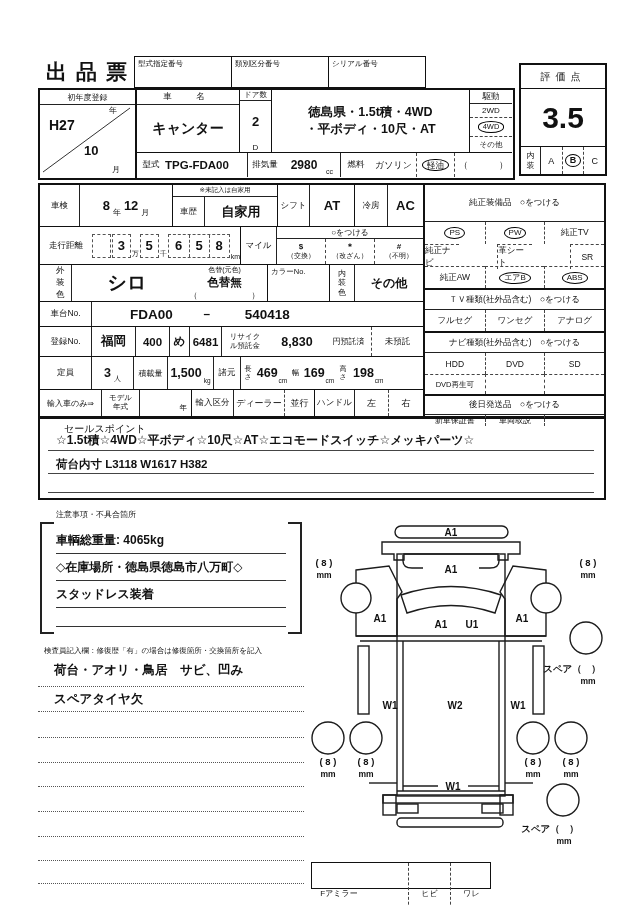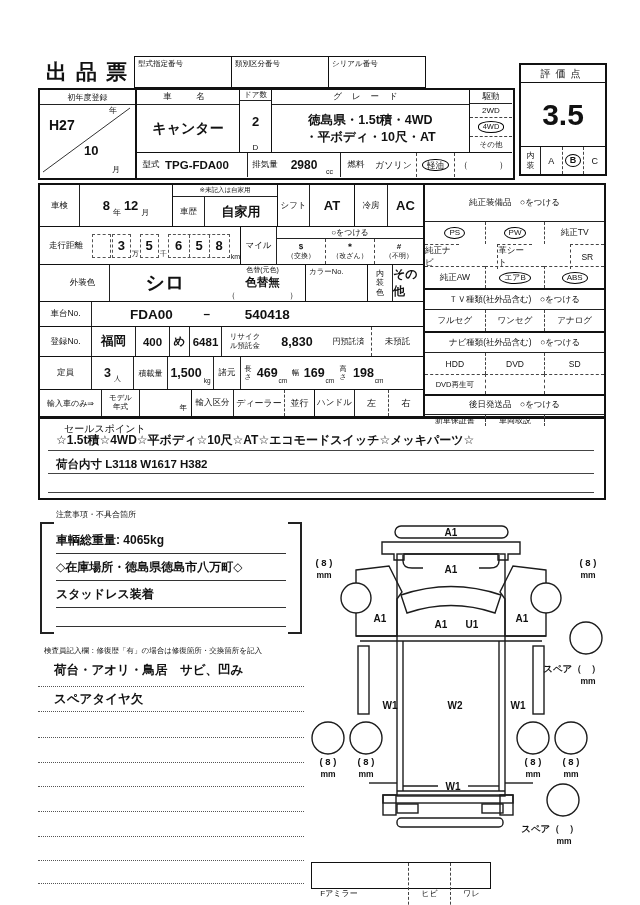--- a/index.html
+++ b/index.html
@@ -48,21 +48,21 @@
     </div>
     <div class="hbox" style="flex:1;border-left:none;">
       <span>類別区分番号</span>
     </div>
     <div class="hbox" style="flex:1;border-left:none;">
       <span>シリアル番号</span>
     </div>
   </div>
 
   <div class="abs col" style="left:519px;top:63px;width:88px;height:113px;border:2.5px solid #111;">
-    <div class="cc" style="height:18px;border-bottom:1.5px solid #111;font-size:10px;letter-spacing:5px;">評価点</div>
+    <div class="cc" style="height:24px;border-bottom:1.5px solid #111;font-size:10px;letter-spacing:5px;">評価点</div>
     <div class="cc b" style="flex:1;font-size:30px;">3.5</div>
     <div class="flex" style="height:28px;border-top:1.5px solid #111;">
       <div class="cc stack" style="width:20px;font-size:8px;border-right:1px solid #222;padding:0 5px;">内装</div>
       <div class="cc" style="flex:1;font-size:9px;">A</div>
       <div class="cc" style="flex:1;border-left:1px dashed #444;border-right:1px dashed #444;">
         <span class="circ b" style="font-size:9px;">B</span>
       </div>
       <div class="cc" style="flex:1;font-size:9px;">C</div>
     </div>
   </div>
@@ -87,21 +87,20 @@
       <div class="cc b" style="flex:1;font-size:14px;">キャンター</div>
     </div>
 
     <div class="abs col" style="left:200px;top:0;width:32px;height:62px;border-right:1.5px solid #111;gap:13px;">
       <div class="cc" style="height:15px;border-bottom:1px solid #222;font-size:7.5px;">ドア数</div>
       <div class="cc b" style="flex:1;font-size:13px;">2</div>
       <div class="cc" style="height:14px;font-size:8px;">D</div>
     </div>
 
     <div class="abs col" style="left:232px;top:0;width:198px;height:62px;border-right:1.5px solid #111;">
-      <div class="cc" style="height:15px;border-bottom:1px solid #222;font-size:8.5px;letter-spacing:10px;">グレード</div>
       <div class="cc col" style="flex:1;font-size:12.5px;font-weight:bold;line-height:1.35;">
         <div>徳島県・1.5t積・4WD</div>
         <div>・平ボディ・10尺・AT</div>
       </div>
     </div>
 
     <div class="abs col" style="left:430px;top:0;width:42px;height:62px;">
       <div class="cc" style="height:14px;border-bottom:1px solid #222;font-size:8.5px;">駆動</div>
       <div class="cc" style="height:14px;border-bottom:1px dashed #444;font-size:8px;">2WD</div>
       <div class="cc" style="height:19px;border-bottom:1px dashed #444;">
@@ -186,21 +185,21 @@
               <div class="cc col" style="flex:1;border-left:1px dashed #444;line-height:1.1;">
                 <span style="font-size:8px;font-weight:bold;">#</span>
                 <span style="font-size:7px;">（不明）</span>
               </div>
             </div>
           </div>
         </div>
       </div>
 
       <div class="row" style="height:37px;">
-        <div class="cc solR" style="width:70px;font-size:8.5px;padding-left:16px;">外装色</div>
+        <div class="cc solR" style="width:32px;font-size:8.5px;padding-left:16px;">外装色</div>
         <div class="cc b" style="width:110px;font-size:19px;">シロ</div>
         <div class="col" style="width:85px;align-items:center;justify-content:center;">
           <div style="font-size:7px;">色替(元色)</div>
           <div class="b" style="font-size:11.5px;">色替無</div>
           <div class="flex" style="width:70px;justify-content:space-between;font-size:8px;">
             <span>（</span>
             <span>）</span>
           </div>
         </div>
         <div style="width:62px;border-left:1.8px solid #111;padding:2px 3px;font-size:7.5px;">カラーNo.</div>

